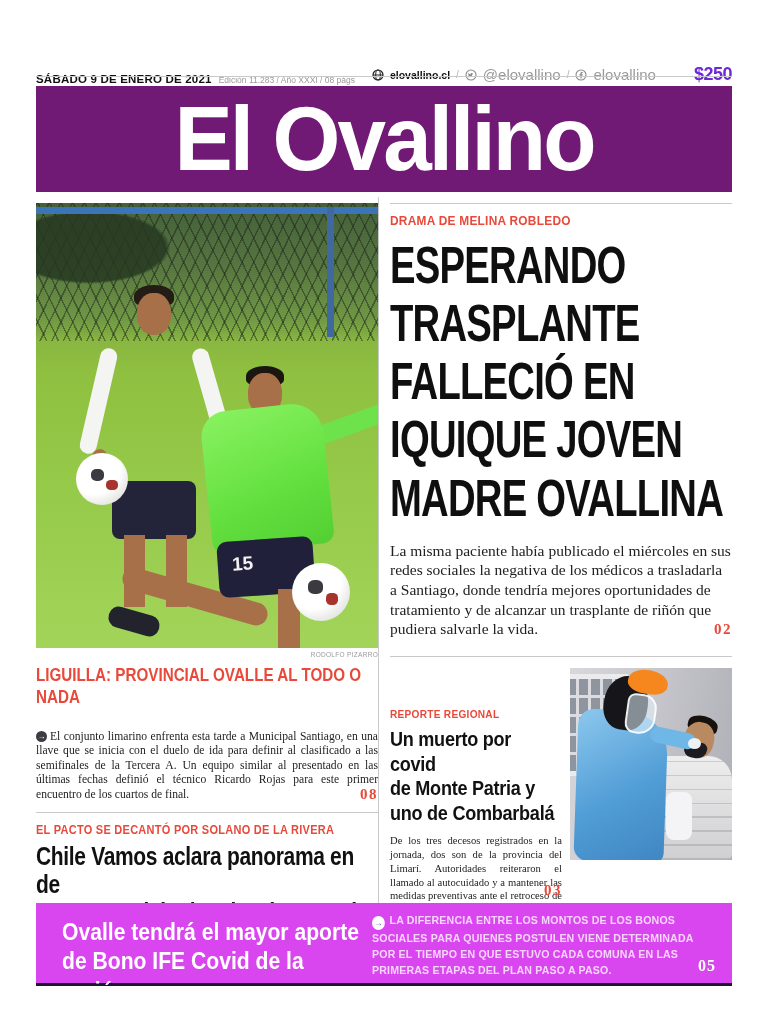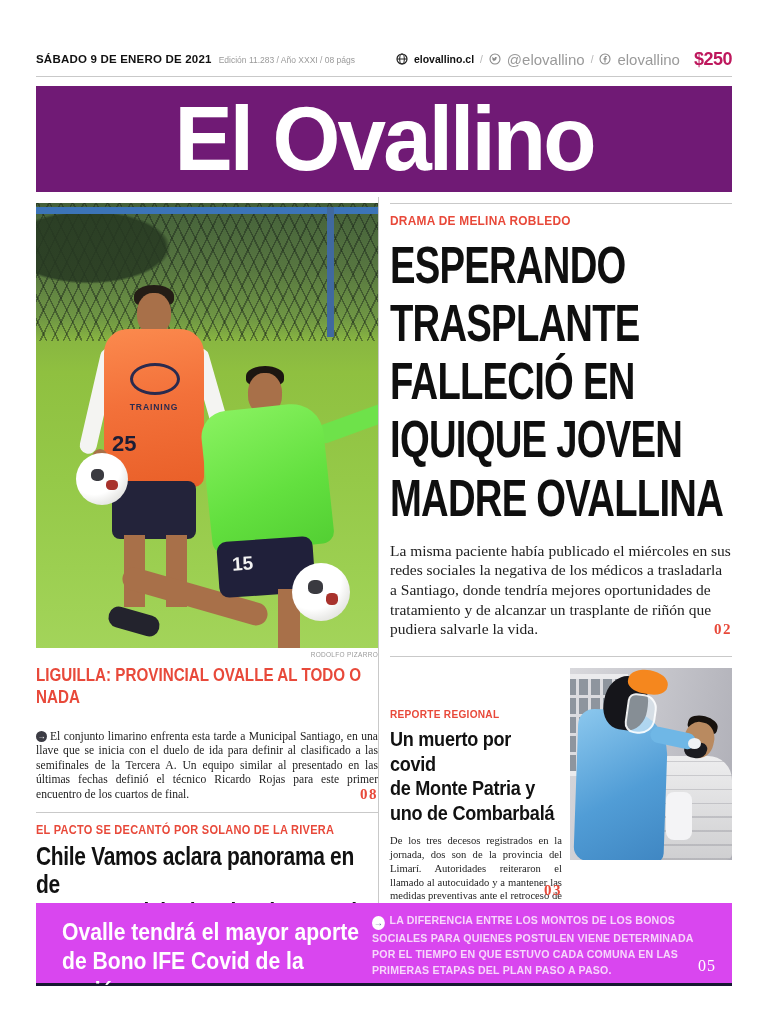--- a/index.html
+++ b/index.html
@@ -5,30 +5,30 @@
   * { margin:0; padding:0; box-sizing:border-box; }
   html,body { background:#ffffff; }
   .page {
     position:relative; width:768px; height:1033px; background:#fff;
     font-family:"Liberation Sans", sans-serif; color:#1c1c1c; overflow:hidden;
   }
   .preline { white-space:pre-line; }
   .rule { position:absolute; left:36px; right:36px; height:1px; background:#c9c9c9; }
 
   
-  .topbar { position:absolute; top:48px; left:36px; right:36px; height:22px;
-    display:flex; justify-content:space-between; align-items:center; }
+  .topbar { position:absolute; top:63px; left:36px; right:36px; height:22px;
+    display:flex; justify-content:space-between; align-items:flex-end; }
   .tb-left { display:flex; align-items:baseline; gap:7px; }
   .tb-date { font-size:11.5px; font-weight:bold; letter-spacing:.2px; color:#111; }
   .tb-edition { font-size:8.5px; color:#9a9a9a; }
   .tb-right { display:flex; align-items:center; gap:6px; }
   .tb-site { font-size:10.5px; font-weight:bold; color:#111; }
   .tb-soc { font-size:15px; color:#9a9a9a; }
   .tb-sep { font-size:10px; color:#b5b5b5; }
-  .tb-price { font-size:18px; font-weight:bold; color:#be185d; margin-left:8px; letter-spacing:-.5px; }
+  .tb-price { font-size:18px; font-weight:bold; color:#6d28d9; margin-left:32px; letter-spacing:-.5px; }
   .ticon { display:inline-block; vertical-align:middle; }
 
   
   .masthead { position:absolute; top:86px; left:36px; right:36px; height:106px;
     background:#701a75; display:flex; align-items:center; justify-content:center; }
   .masthead-title { color:#fff; font-weight:bold; font-size:90px; line-height:100px;
     letter-spacing:-3px; transform:scaleX(.97); }
 
   
   .content { position:absolute; top:203px; left:36px; width:696px; display:flex; }
@@ -142,21 +142,21 @@
     background:#d946ef; border-bottom:3px solid #181832; display:flex; }
   .banner-left { width:332px; padding:14px 0 0 26px; }
   .banner-title { color:#fff; font-weight:bold; font-size:24px; line-height:1.22;
     transform:scaleX(.88); transform-origin:0 0; width:114%; }
   .banner-right { position:relative; flex:1; padding:9px 24px 0 4px; }
   .banner-text { color:rgba(255,255,255,.78); font-size:11.5px; font-weight:bold; line-height:1.4;
     letter-spacing:.2px; transform:scaleX(.92); transform-origin:0 0; width:108%; }
   .banner-bullet { display:inline-flex; width:14px; height:14px; border-radius:50%; background:#fff;
     color:#6b6b9d; font-size:10px; line-height:14px; align-items:center; justify-content:center;
     margin-right:5px; vertical-align:-2px; font-weight:bold; }
-  .banner-page { position:absolute; right:16px; bottom:8px; color:#fff; font-weight:normal;
+  .banner-page { position:absolute; right:16px; bottom:8px; color:#fff; font-weight:bold;
     font-size:16px; letter-spacing:1px; font-family:"Liberation Serif", serif;margin-left:36px; }
 </style>
 </head>
 <body>
 
 <div class="page">
 
   <header class="topbar">
     <div class="tb-left">
       <span class="tb-date">SÁBADO 9 DE ENERO DE 2021</span>
@@ -197,25 +197,20 @@
       <div class="photo-soccer">
         <div class="fence"></div>
         <div class="bush"></div>
         <div class="rail"></div>
         <div class="post"></div>
         <div class="player-o">
           <div class="po-hair"></div>
           <div class="po-head"></div>
           <div class="po-arm-l"></div>
           <div class="po-arm-r"></div>
-          <div class="po-shirt">
-            <div class="po-logo"></div>
-            <div class="po-brand">TRAINING</div>
-            <div class="po-num">25</div>
-          </div>
           <div class="po-hand-l"></div>
           <div class="po-hand-r"></div>
           <div class="po-shorts"></div>
           <div class="po-leg-l"></div>
           <div class="po-leg-r"></div>
         </div>
         <div class="player-g">
           <div class="pg-leg-kick"></div>
           <div class="pg-sock"></div>
           <div class="pg-hair"></div>

